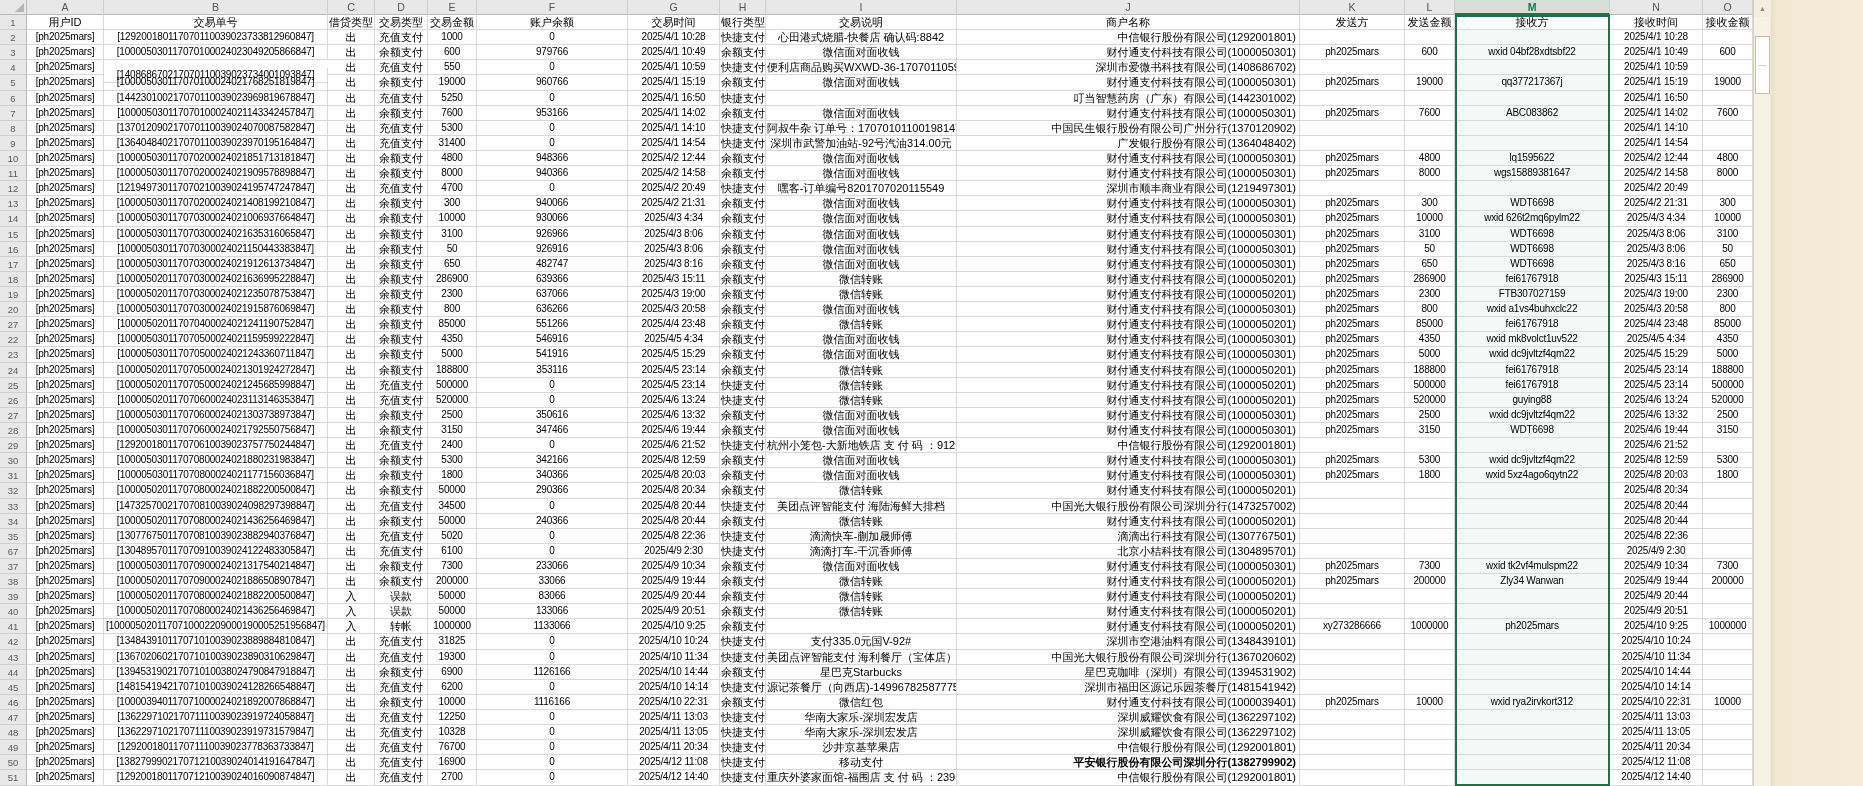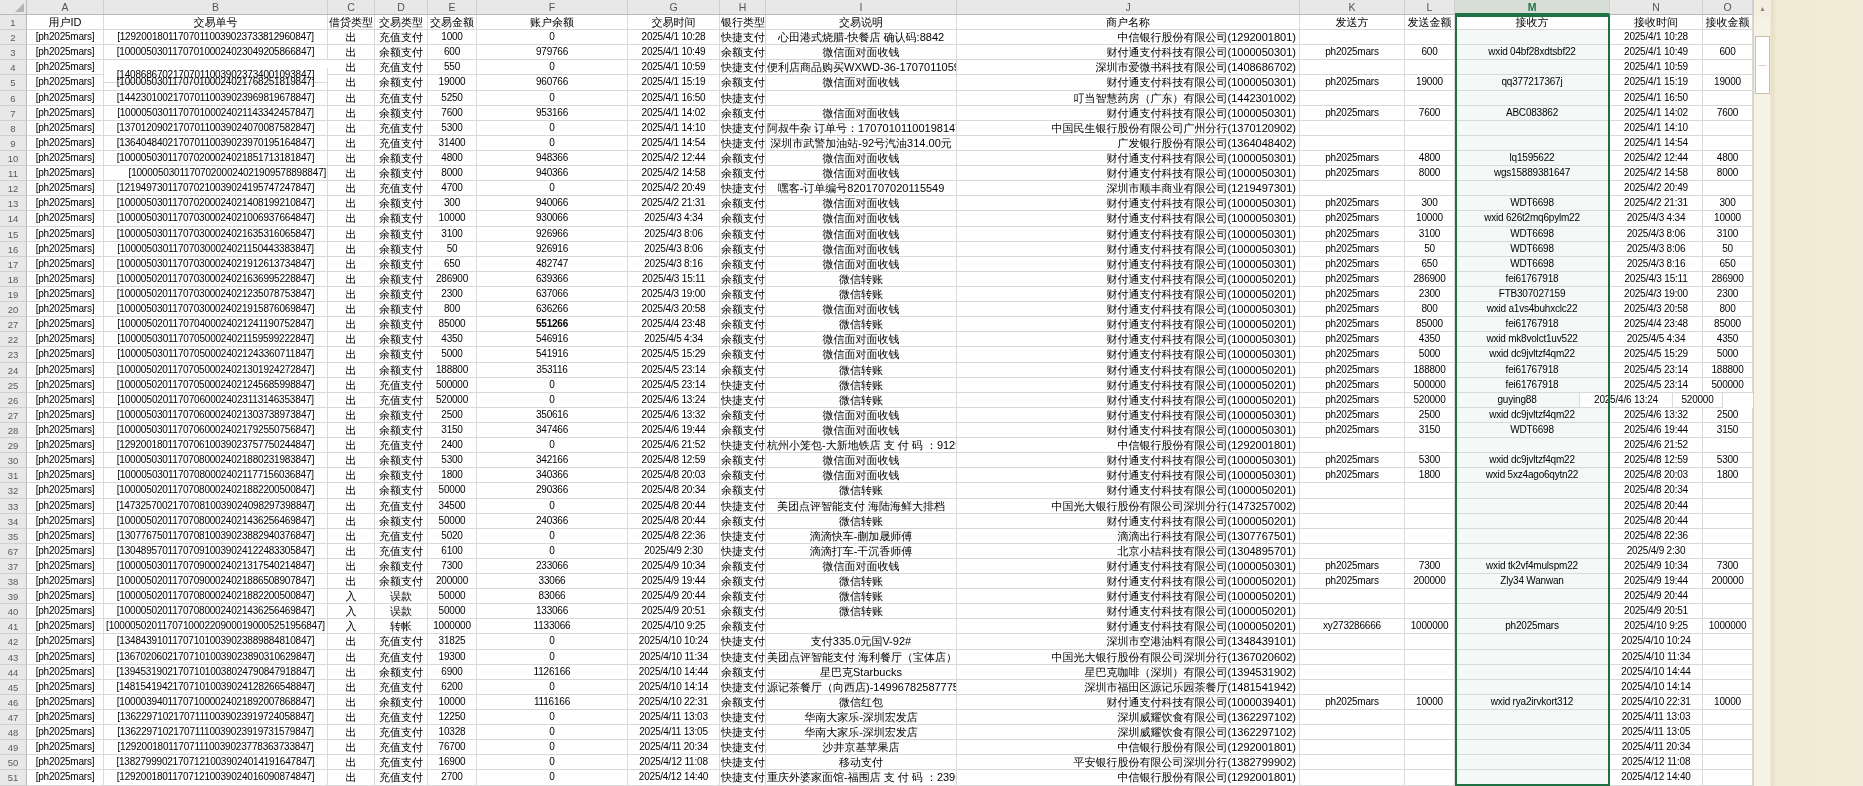--- a/index.html
+++ b/index.html
@@ -225,21 +225,21 @@
         <div class="cell right" style="width: 343px;">财付通支付科技有限公司(1000050301)</div>
         <div class="cell f10" style="width: 105px;">ph2025mars</div>
         <div class="cell f10" style="width: 50px;">4800</div>
         <div class="cell f10 m-sel" style="width: 155px;">lq1595622</div>
         <div class="cell f10" style="width: 93px;">2025/4/2 12:44</div>
         <div class="cell f10" style="width: 50px;">4800</div>
       </div>
       <div class="row">
         <div class="rowhead">11</div>
         <div class="cell f10" style="width: 77px;">[ph2025mars]</div>
-        <div class="cell f10" style="width: 224px; text-align: right;">[100005030117070200024021909578898847]</div>
+        <div class="cell f10" style="width: 224px;">[100005030117070200024021909578898847]</div>
         <div class="cell" style="width: 47px;">出</div>
         <div class="cell" style="width: 53px;">余额支付</div>
         <div class="cell f10" style="width: 49px;">8000</div>
         <div class="cell f10" style="width: 151px;">940366</div>
         <div class="cell f10" style="width: 92px;">2025/4/2 14:58</div>
         <div class="cell" style="width: 46px;">余额支付</div>
         <div class="cell" style="width: 191px;">微信面对面收钱</div>
         <div class="cell right" style="width: 343px;">财付通支付科技有限公司(1000050301)</div>
         <div class="cell f10" style="width: 105px;">ph2025mars</div>
         <div class="cell f10" style="width: 50px;">8000</div>
@@ -409,21 +409,21 @@
         <div class="cell f10" style="width: 93px;">2025/4/3 20:58</div>
         <div class="cell f10" style="width: 50px;">800</div>
       </div>
       <div class="row">
         <div class="rowhead">27</div>
         <div class="cell f10" style="width: 77px;">[ph2025mars]</div>
         <div class="cell f10" style="width: 224px;">[100005020117070400024021241190752847]</div>
         <div class="cell" style="width: 47px;">出</div>
         <div class="cell" style="width: 53px;">余额支付</div>
         <div class="cell f10" style="width: 49px;">85000</div>
-        <div class="cell f10" style="width: 151px; font-weight: bold;">551266</div>
+        <div class="cell f10" style="width: 151px;">551266</div>
         <div class="cell f10" style="width: 92px;">2025/4/4 23:48</div>
         <div class="cell" style="width: 46px;">余额支付</div>
         <div class="cell" style="width: 191px;">微信转账</div>
         <div class="cell right" style="width: 343px;">财付通支付科技有限公司(1000050201)</div>
         <div class="cell f10" style="width: 105px;">ph2025mars</div>
         <div class="cell f10" style="width: 50px;">85000</div>
         <div class="cell f10 m-sel" style="width: 155px;">fei61767918</div>
         <div class="cell f10" style="width: 93px;">2025/4/4 23:48</div>
         <div class="cell f10" style="width: 50px;">85000</div>
       </div>
@@ -506,21 +506,21 @@
         <div class="cell" style="width: 47px;">出</div>
         <div class="cell" style="width: 53px;">充值支付</div>
         <div class="cell f10" style="width: 49px;">520000</div>
         <div class="cell f10" style="width: 151px;">0</div>
         <div class="cell f10" style="width: 92px;">2025/4/6 13:24</div>
         <div class="cell" style="width: 46px;">快捷支付</div>
         <div class="cell" style="width: 191px;">微信转账</div>
         <div class="cell right" style="width: 343px;">财付通支付科技有限公司(1000050201)</div>
         <div class="cell f10" style="width: 105px;">ph2025mars</div>
         <div class="cell f10" style="width: 50px;">520000</div>
-        <div class="cell f10 m-sel" style="width: 125px;">guying88</div>
+        <div class="cell f10 m-sel" style="width: 155px;">guying88</div>
         <div class="cell f10" style="width: 93px;">2025/4/6 13:24</div>
         <div class="cell f10" style="width: 50px;">520000</div>
       </div>
       <div class="row">
         <div class="rowhead">27</div>
         <div class="cell f10" style="width: 77px;">[ph2025mars]</div>
         <div class="cell f10" style="width: 224px;">[100005030117070600024021303738973847]</div>
         <div class="cell" style="width: 47px;">出</div>
         <div class="cell" style="width: 53px;">余额支付</div>
         <div class="cell f10" style="width: 49px;">2500</div>
@@ -935,21 +935,21 @@
         <div class="rowhead">50</div>
         <div class="cell f10" style="width: 77px;">[ph2025mars]</div>
         <div class="cell f10" style="width: 224px;">[138279990217071210039024014191647847]</div>
         <div class="cell" style="width: 47px;">出</div>
         <div class="cell" style="width: 53px;">充值支付</div>
         <div class="cell f10" style="width: 49px;">16900</div>
         <div class="cell f10" style="width: 151px;">0</div>
         <div class="cell f10" style="width: 92px;">2025/4/12 11:08</div>
         <div class="cell" style="width: 46px;">快捷支付</div>
         <div class="cell" style="width: 191px;">移动支付</div>
-        <div class="cell right" style="width: 343px;">平安银行股份有限公司深圳分行(1382799902)</div>
+        <div class="cell right" style="width: 343px; font-weight: bold;">平安银行股份有限公司深圳分行(1382799902)</div>
         <div class="cell f10" style="width: 105px;"></div>
         <div class="cell f10" style="width: 50px;"></div>
         <div class="cell f10 m-sel" style="width: 155px;"></div>
         <div class="cell f10" style="width: 93px;">2025/4/12 11:08</div>
         <div class="cell f10" style="width: 50px;"></div>
       </div>
       <div class="row">
         <div class="rowhead">51</div>
         <div class="cell f10" style="width: 77px;">[ph2025mars]</div>
         <div class="cell f10" style="width: 224px;">[129200180117071210039024016090874847]</div>

